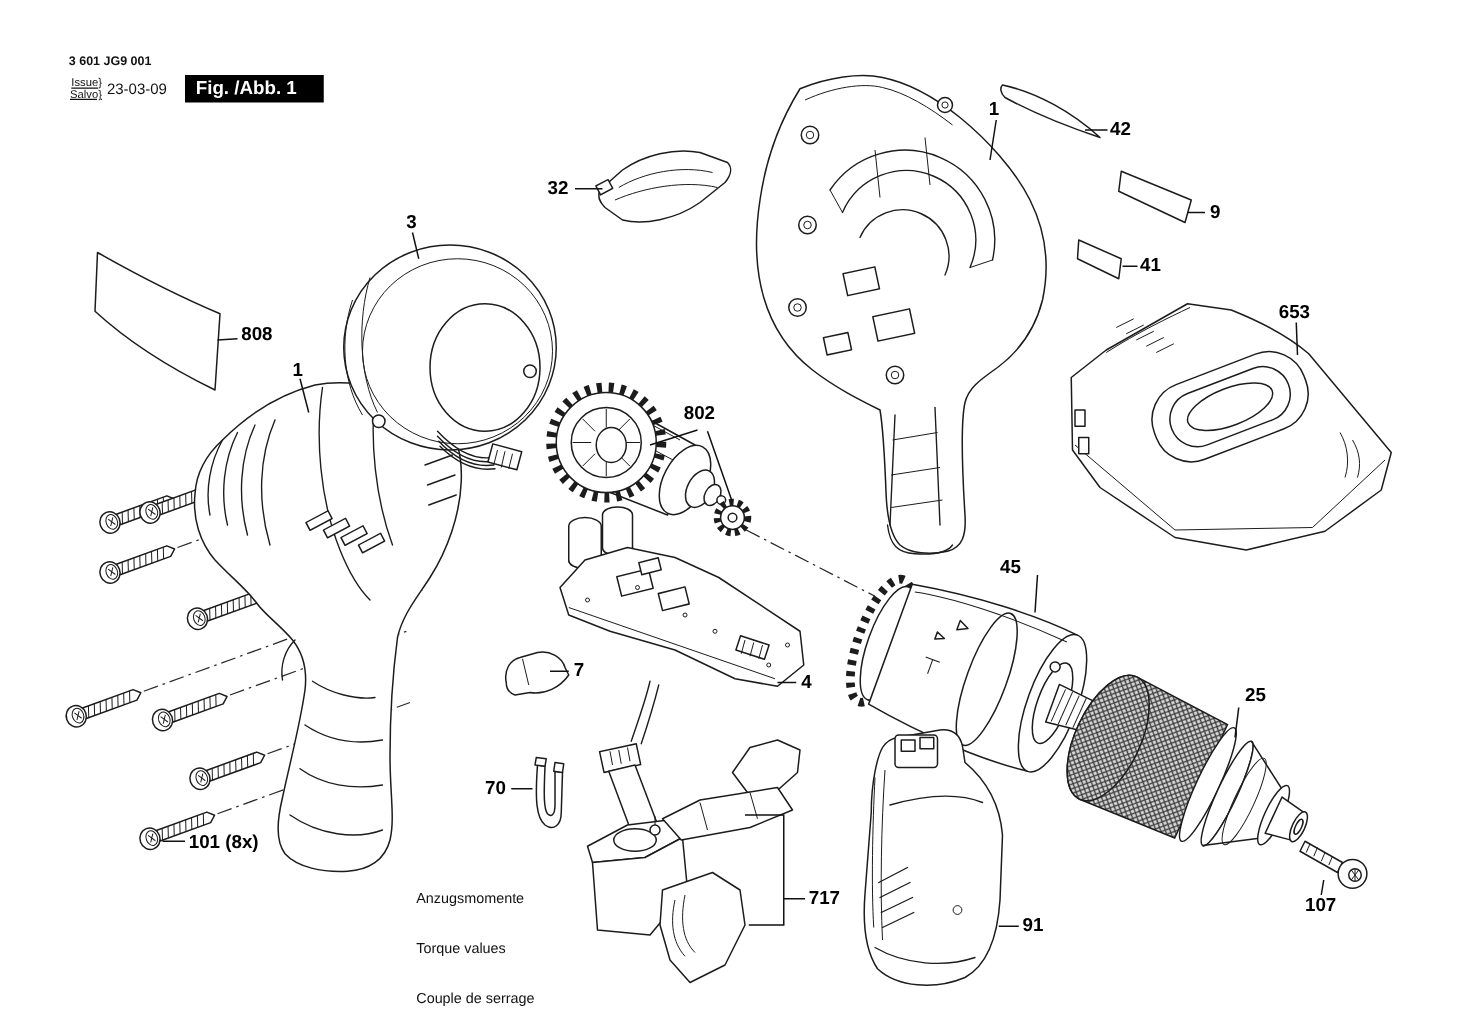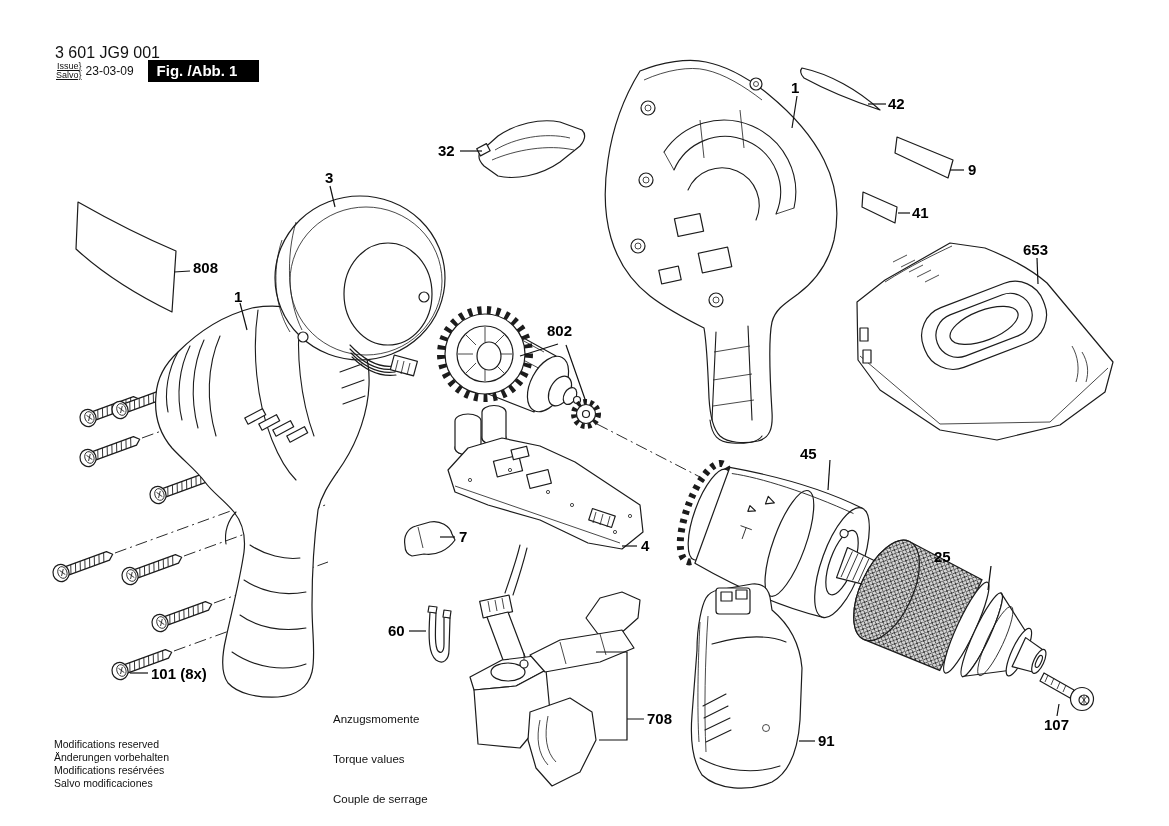--- a/index.html
+++ b/index.html
@@ -5,21 +5,21 @@
   html,body{margin:0;padding:0;background:#fff;}
   #page{position:relative;width:1169px;height:826px;background:#fff;overflow:hidden;
         font-family:"Liberation Sans",sans-serif;color:#111;}
   svg{position:absolute;left:0;top:0;}
   .part{fill:#fff;stroke:#1c1c1c;stroke-width:1.2;stroke-linejoin:round;stroke-linecap:round;}
   .ln{fill:none;stroke:#1c1c1c;stroke-width:1.1;stroke-linecap:round;}
   .thin{fill:none;stroke:#1c1c1c;stroke-width:0.8;}
   .dd{fill:none;stroke:#2a2a2a;stroke-width:1;stroke-dasharray:12 4 2 4;}
   .lead{stroke:#111;stroke-width:1.2;fill:none;}
   .lbl{position:absolute;font-weight:bold;font-size:15px;line-height:15px;white-space:nowrap;color:#000;}
-  .hdr-pn{position:absolute;left:55px;top:44px;font-size:16px;}
+  .hdr-pn{position:absolute;left:55px;top:44px;font-size:10px;font-weight:bold;}
   .hdr-row{position:absolute;left:56px;top:60px;display:flex;align-items:center;}
   .issue-stand{font-size:9px;line-height:9.5px;text-align:right;text-decoration:underline;}
   .hdr-date{font-size:12px;margin:0 14px 0 4px;}
   .figbox{background:#000;color:#fff;font-weight:bold;font-size:15px;padding:2px 22px 3px 9px;}
   .torque{position:absolute;left:333px;top:686px;font-size:11.5px;line-height:13.4px;white-space:pre;}
   .footer{position:absolute;left:54px;top:738px;font-size:10.5px;line-height:13px;}
 </style>
 </head>
 <body>
 
@@ -379,39 +379,33 @@
   <div class="lbl" style="left:234px;top:289px">1</div>
   <div class="lbl" style="left:325px;top:170px">3</div>
   <div class="lbl" style="left:438px;top:143px">32</div>
   <div class="lbl" style="left:547px;top:323px">802</div>
   <div class="lbl" style="left:888px;top:96px">42</div>
   <div class="lbl" style="left:968px;top:162px">9</div>
   <div class="lbl" style="left:912px;top:205px">41</div>
   <div class="lbl" style="left:791px;top:80px">1</div>
   <div class="lbl" style="left:1023px;top:242px">653</div>
   <div class="lbl" style="left:800px;top:446px">45</div>
-  <div class="lbl" style="left:934px;top:549px">25</div>
+  <div class="lbl" style="left:996px;top:549px">25</div>
   <div class="lbl" style="left:459px;top:529px">7</div>
   <div class="lbl" style="left:641px;top:538px">4</div>
-  <div class="lbl" style="left:388px;top:623px">60</div>
+  <div class="lbl" style="left:388px;top:623px">70</div>
   <div class="lbl" style="left:151px;top:666px">101 (8x)</div>
-  <div class="lbl" style="left:647px;top:711px">708</div>
+  <div class="lbl" style="left:647px;top:711px">717</div>
   <div class="lbl" style="left:818px;top:733px">91</div>
   <div class="lbl" style="left:1044px;top:717px">107</div>
 
   <div class="torque">
     <div>Anzugsmomente</div>
     <div>Torque values</div>
     <div>Couple de serrage</div>
     
     
     
     
   </div>
 
-  <div class="footer">
-    <div>Modifications reserved</div>
-    <div>Änderungen vorbehalten</div>
-    <div>Modifications resérvées</div>
-    <div>Salvo modificaciones</div>
-  </div>
 
 </div>
 
 </body></html>

